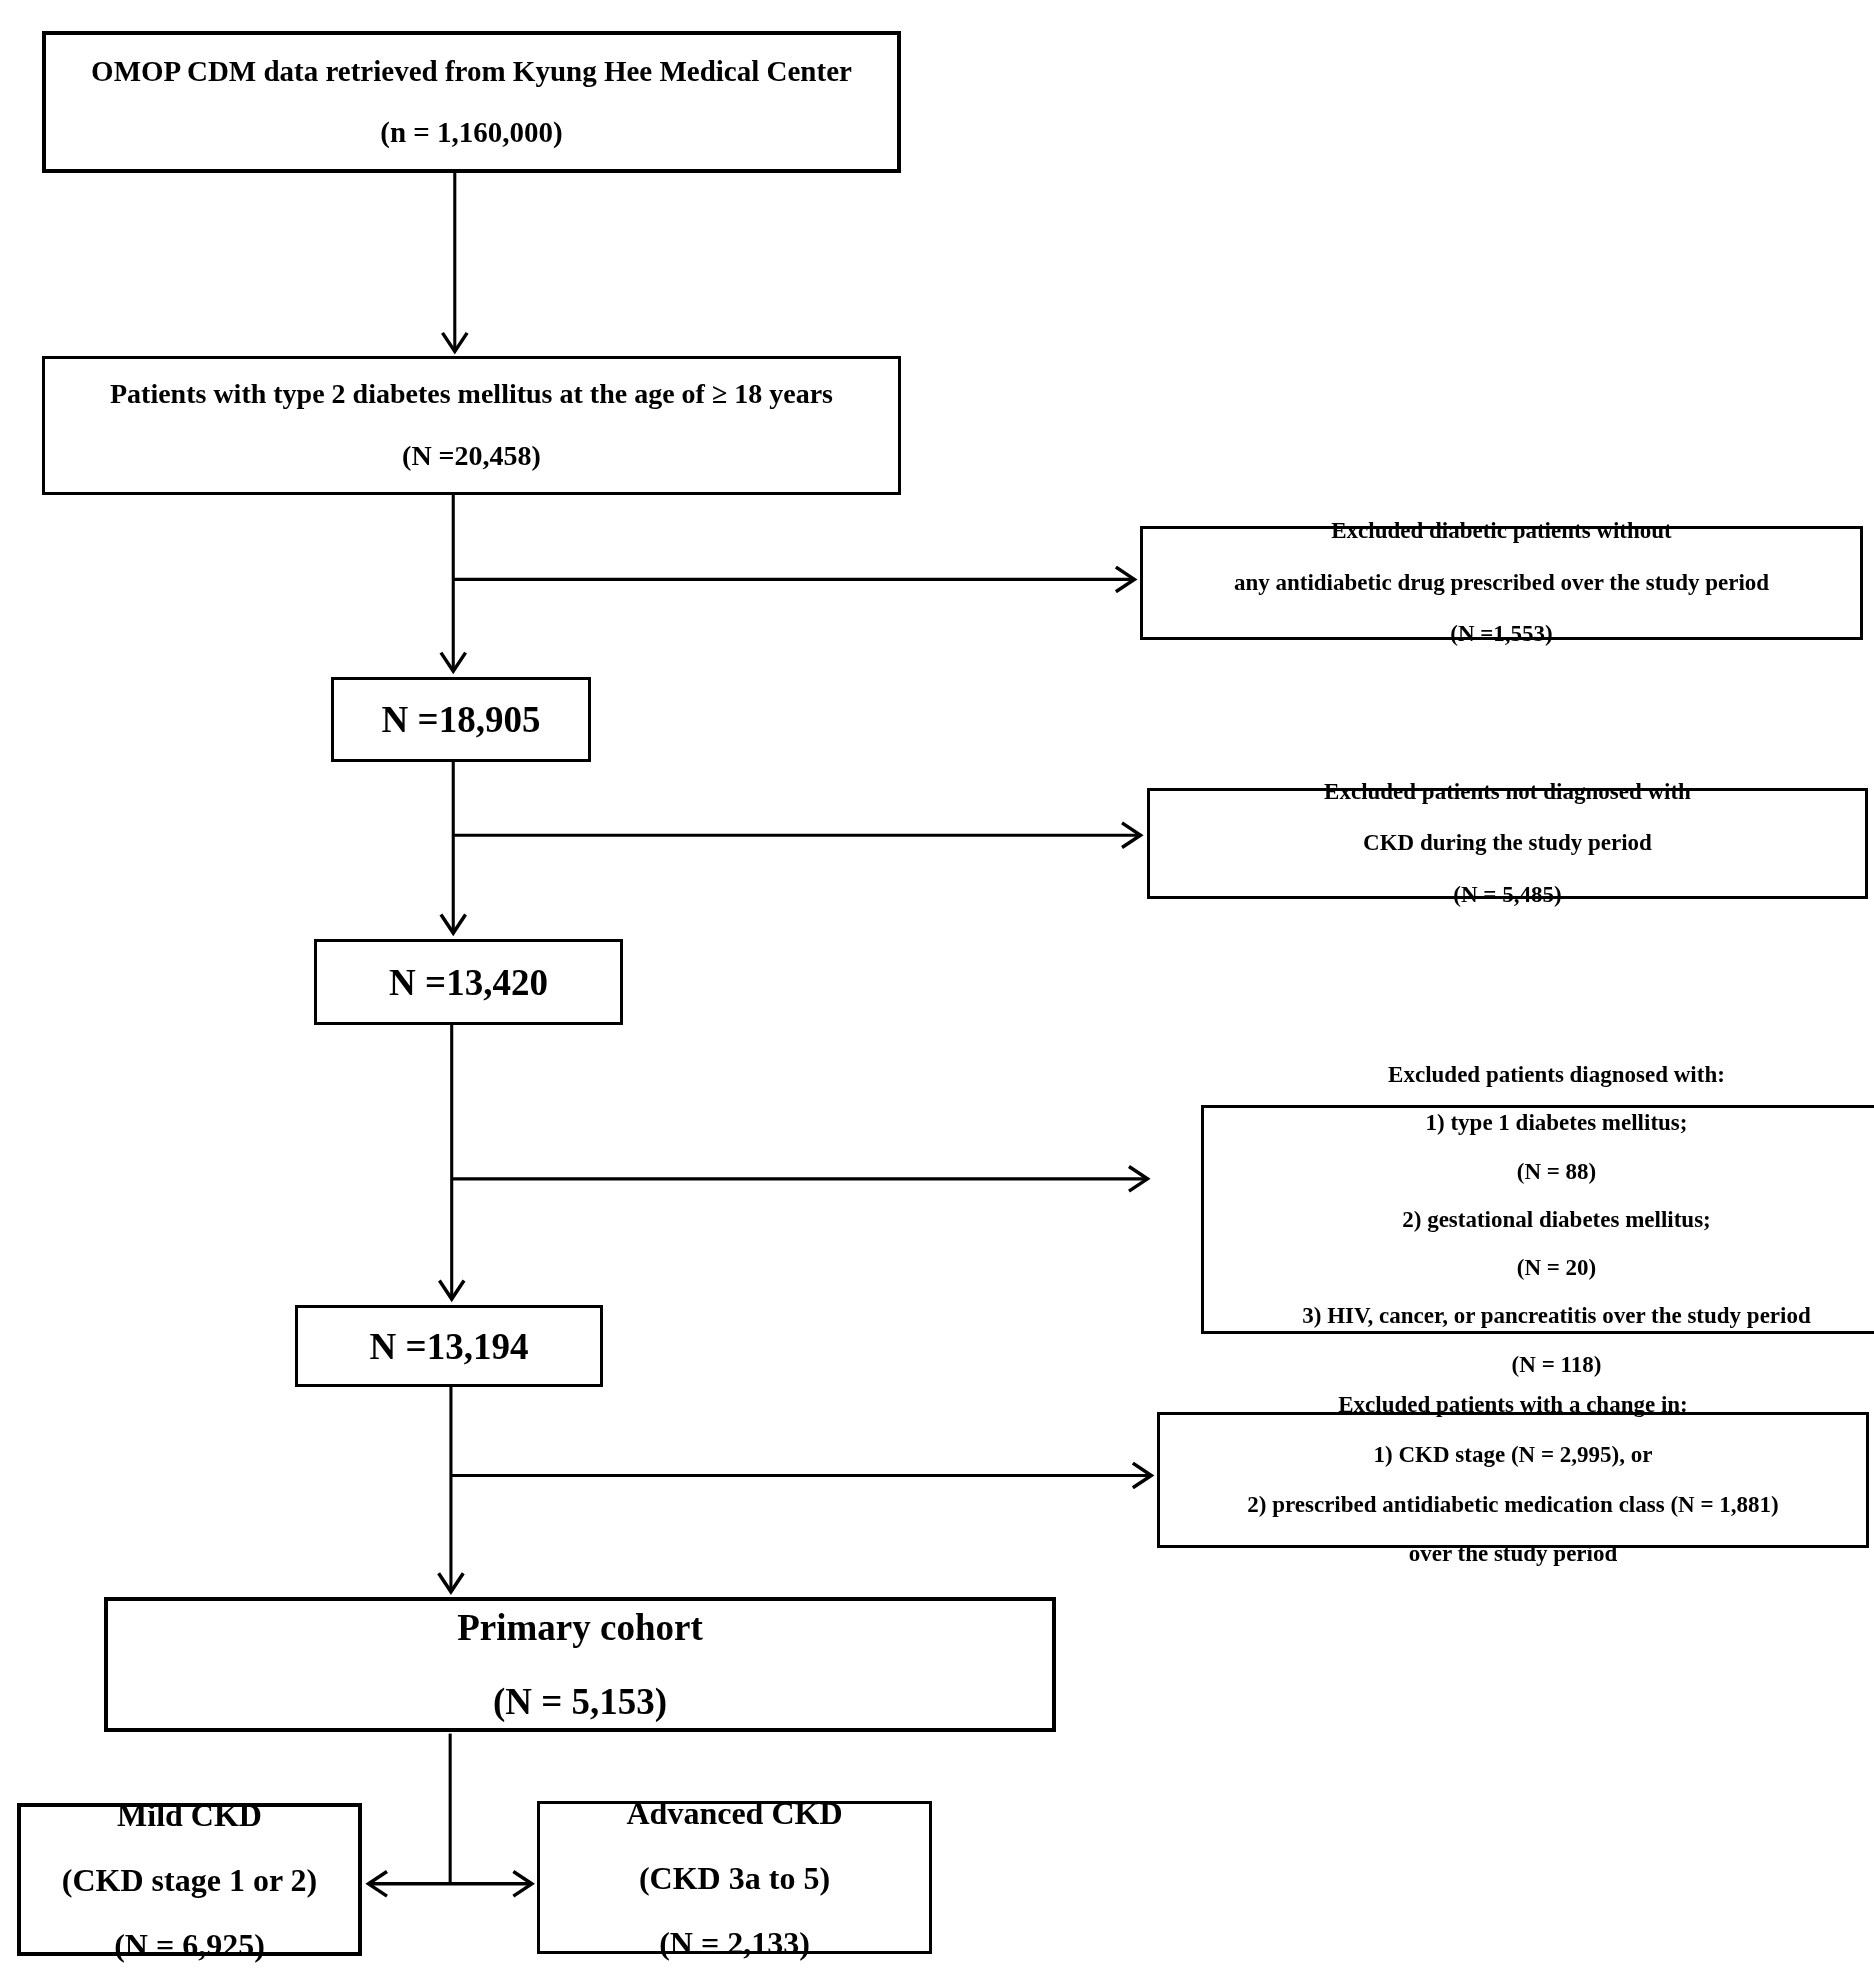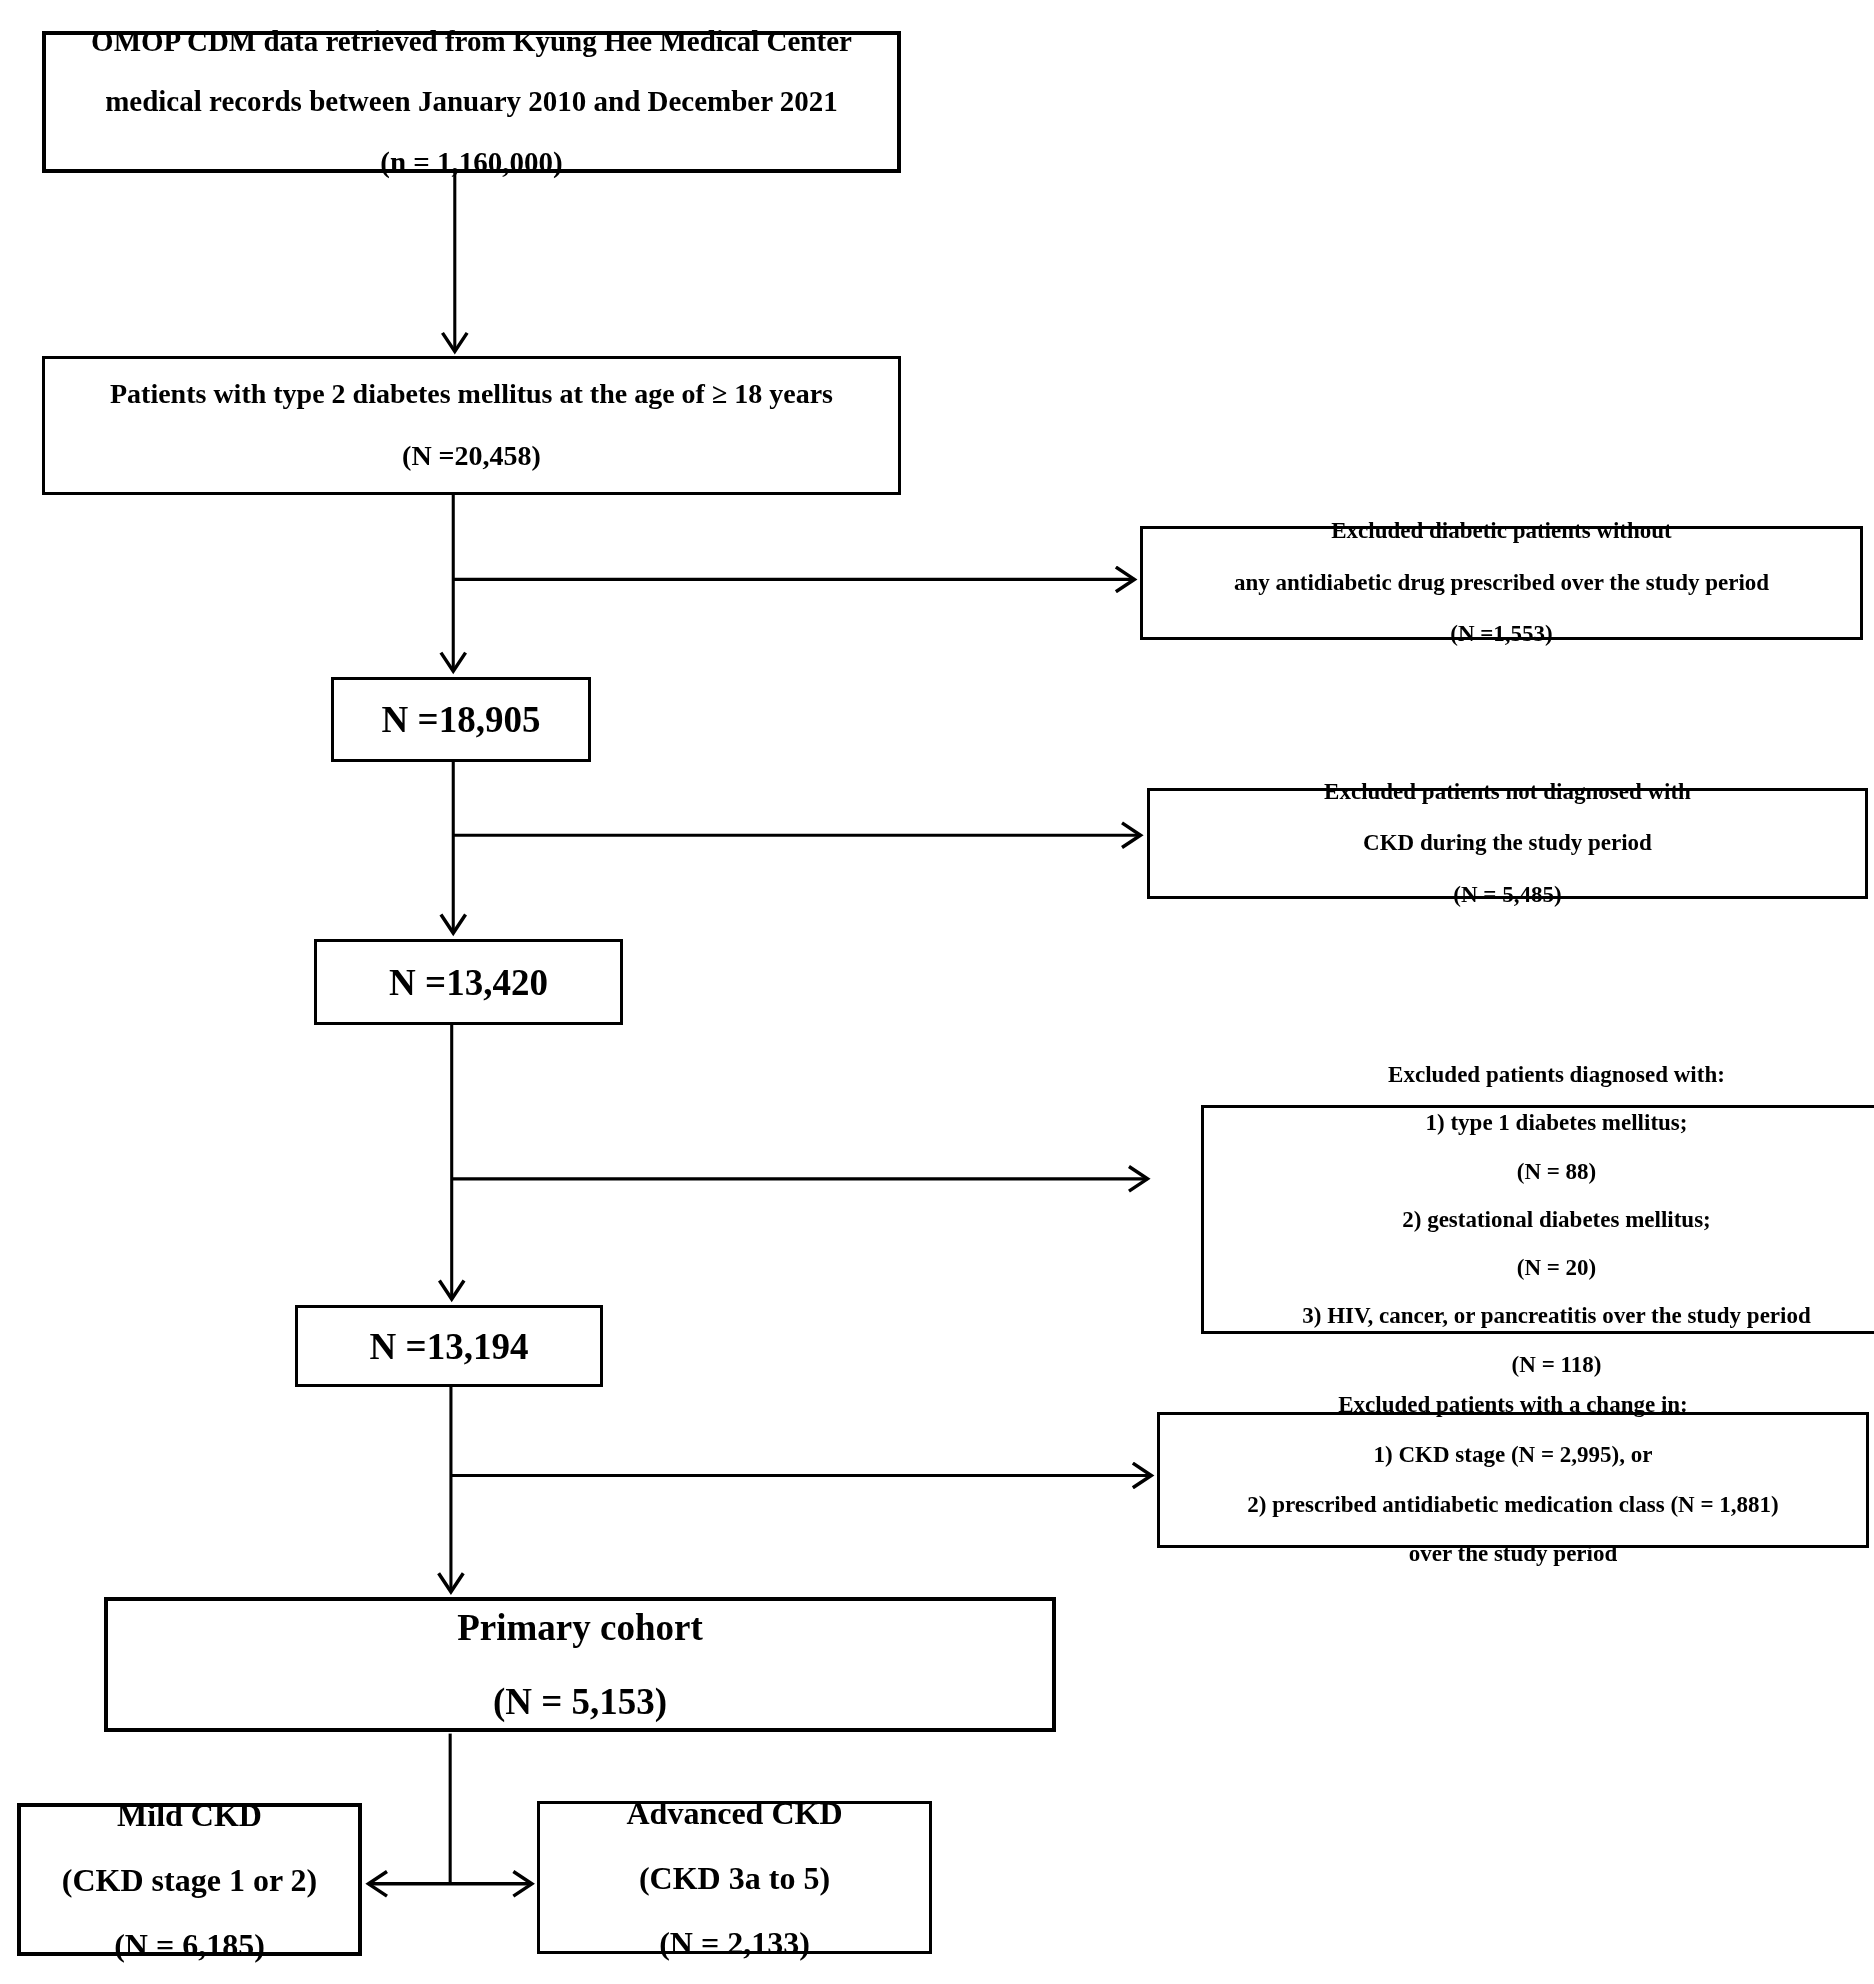--- a/index.html
+++ b/index.html
@@ -77,21 +77,20 @@
     <path d="M 586 1329 L 586 1686" stroke="#000000" stroke-width="4" fill="none" marker-end="url(#chev-end)"></path>
     <path d="M 586 1530 L 1489 1530" stroke="#000000" stroke-width="4" fill="none" marker-end="url(#chev-end)"></path>
     <path d="M 585 1799 L 585 2066" stroke="#000000" stroke-width="4" fill="none" marker-end="url(#chev-end)"></path>
     <path d="M 585 1915 L 1494 1915" stroke="#000000" stroke-width="4" fill="none" marker-end="url(#chev-end)"></path>
     <path d="M 584 2250 L 584 2445" stroke="#000000" stroke-width="4" fill="none"></path>
     <path d="M 478 2445 L 690 2445" stroke="#000000" stroke-width="4.5" fill="none" marker-start="url(#chev-start)" marker-end="url(#chev-end)"></path>
   </svg>
 
   <div class="box b-source">
     <div class="ln">OMOP CDM data retrieved from Kyung Hee Medical Center</div>
-    <div class="ln">medical records between January 2010 and December 2021</div>
     <div class="ln">(n = 1,160,000)</div>
   </div>
 
   <div class="box b-t2dm">
     <div class="ln">Patients with type 2 diabetes mellitus at the age of ≥ 18 years</div>
     <div class="ln">(N =20,458)</div>
   </div>
 
   <div class="box b-excl1">
     <div class="ln">Excluded diabetic patients without</div>
@@ -135,21 +134,21 @@
   </div>
 
   <div class="box b-primary">
     <div class="ln">Primary cohort</div>
     <div class="ln">(N = 5,153)</div>
   </div>
 
   <div class="box b-mild">
     <div class="ln">Mild CKD</div>
     <div class="ln">(CKD stage 1 or 2)</div>
-    <div class="ln">(N = 6,185)</div>
+    <div class="ln">(N = 6,925)</div>
   </div>
 
   <div class="box b-advanced">
     <div class="ln">Advanced CKD</div>
     <div class="ln">(CKD 3a to 5)</div>
     <div class="ln">(N = 2,133)</div>
   </div>
 
 </div>
 

